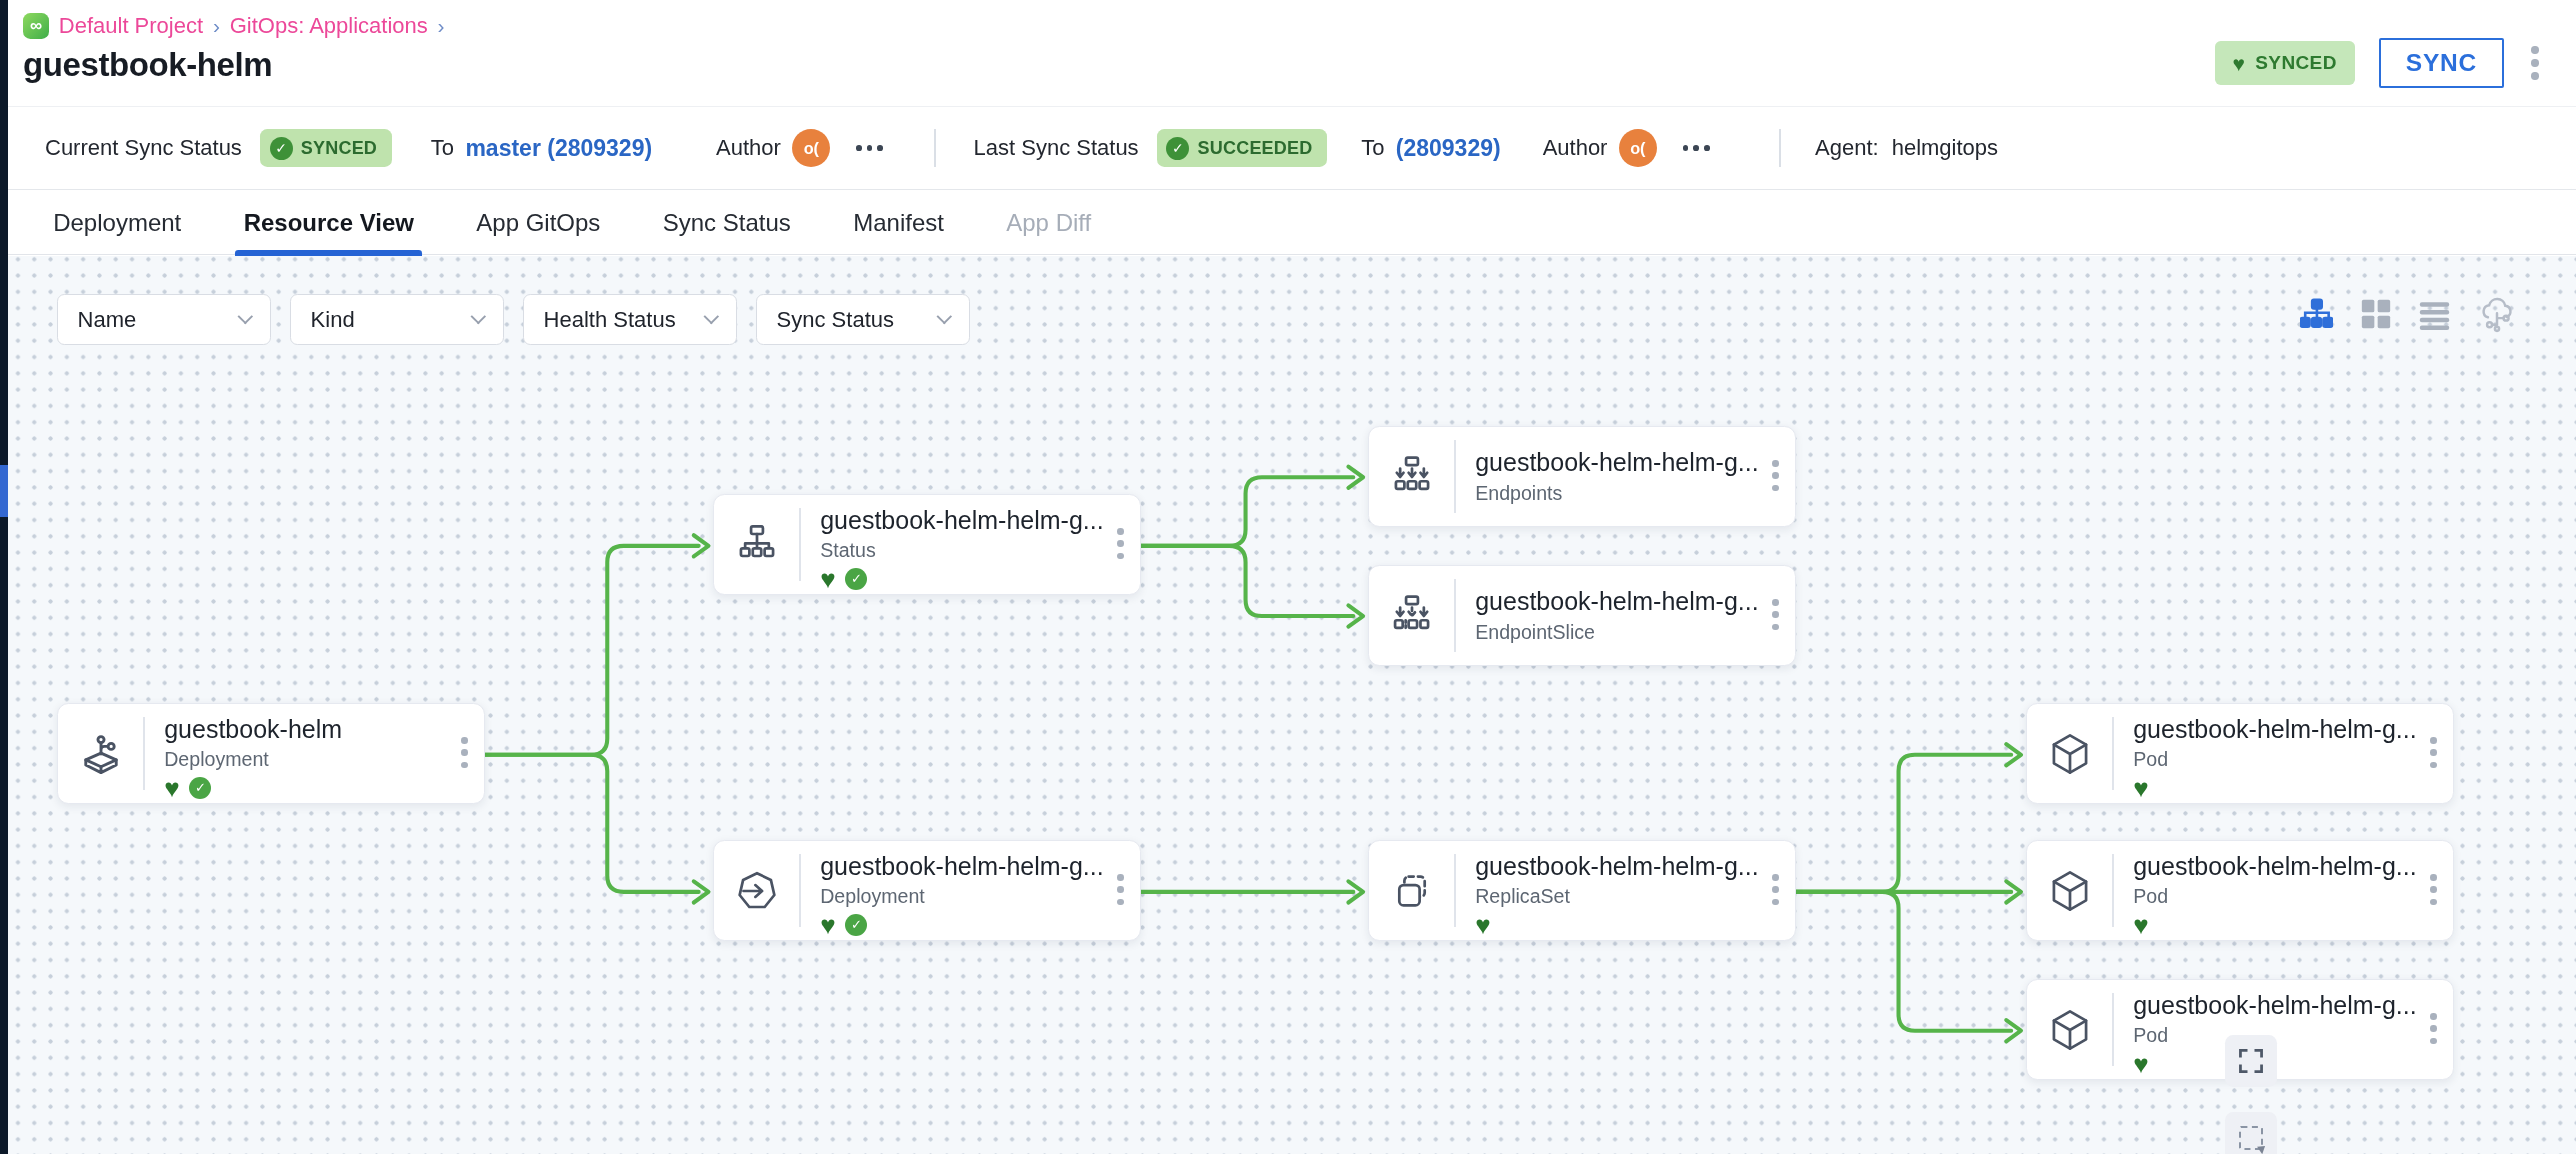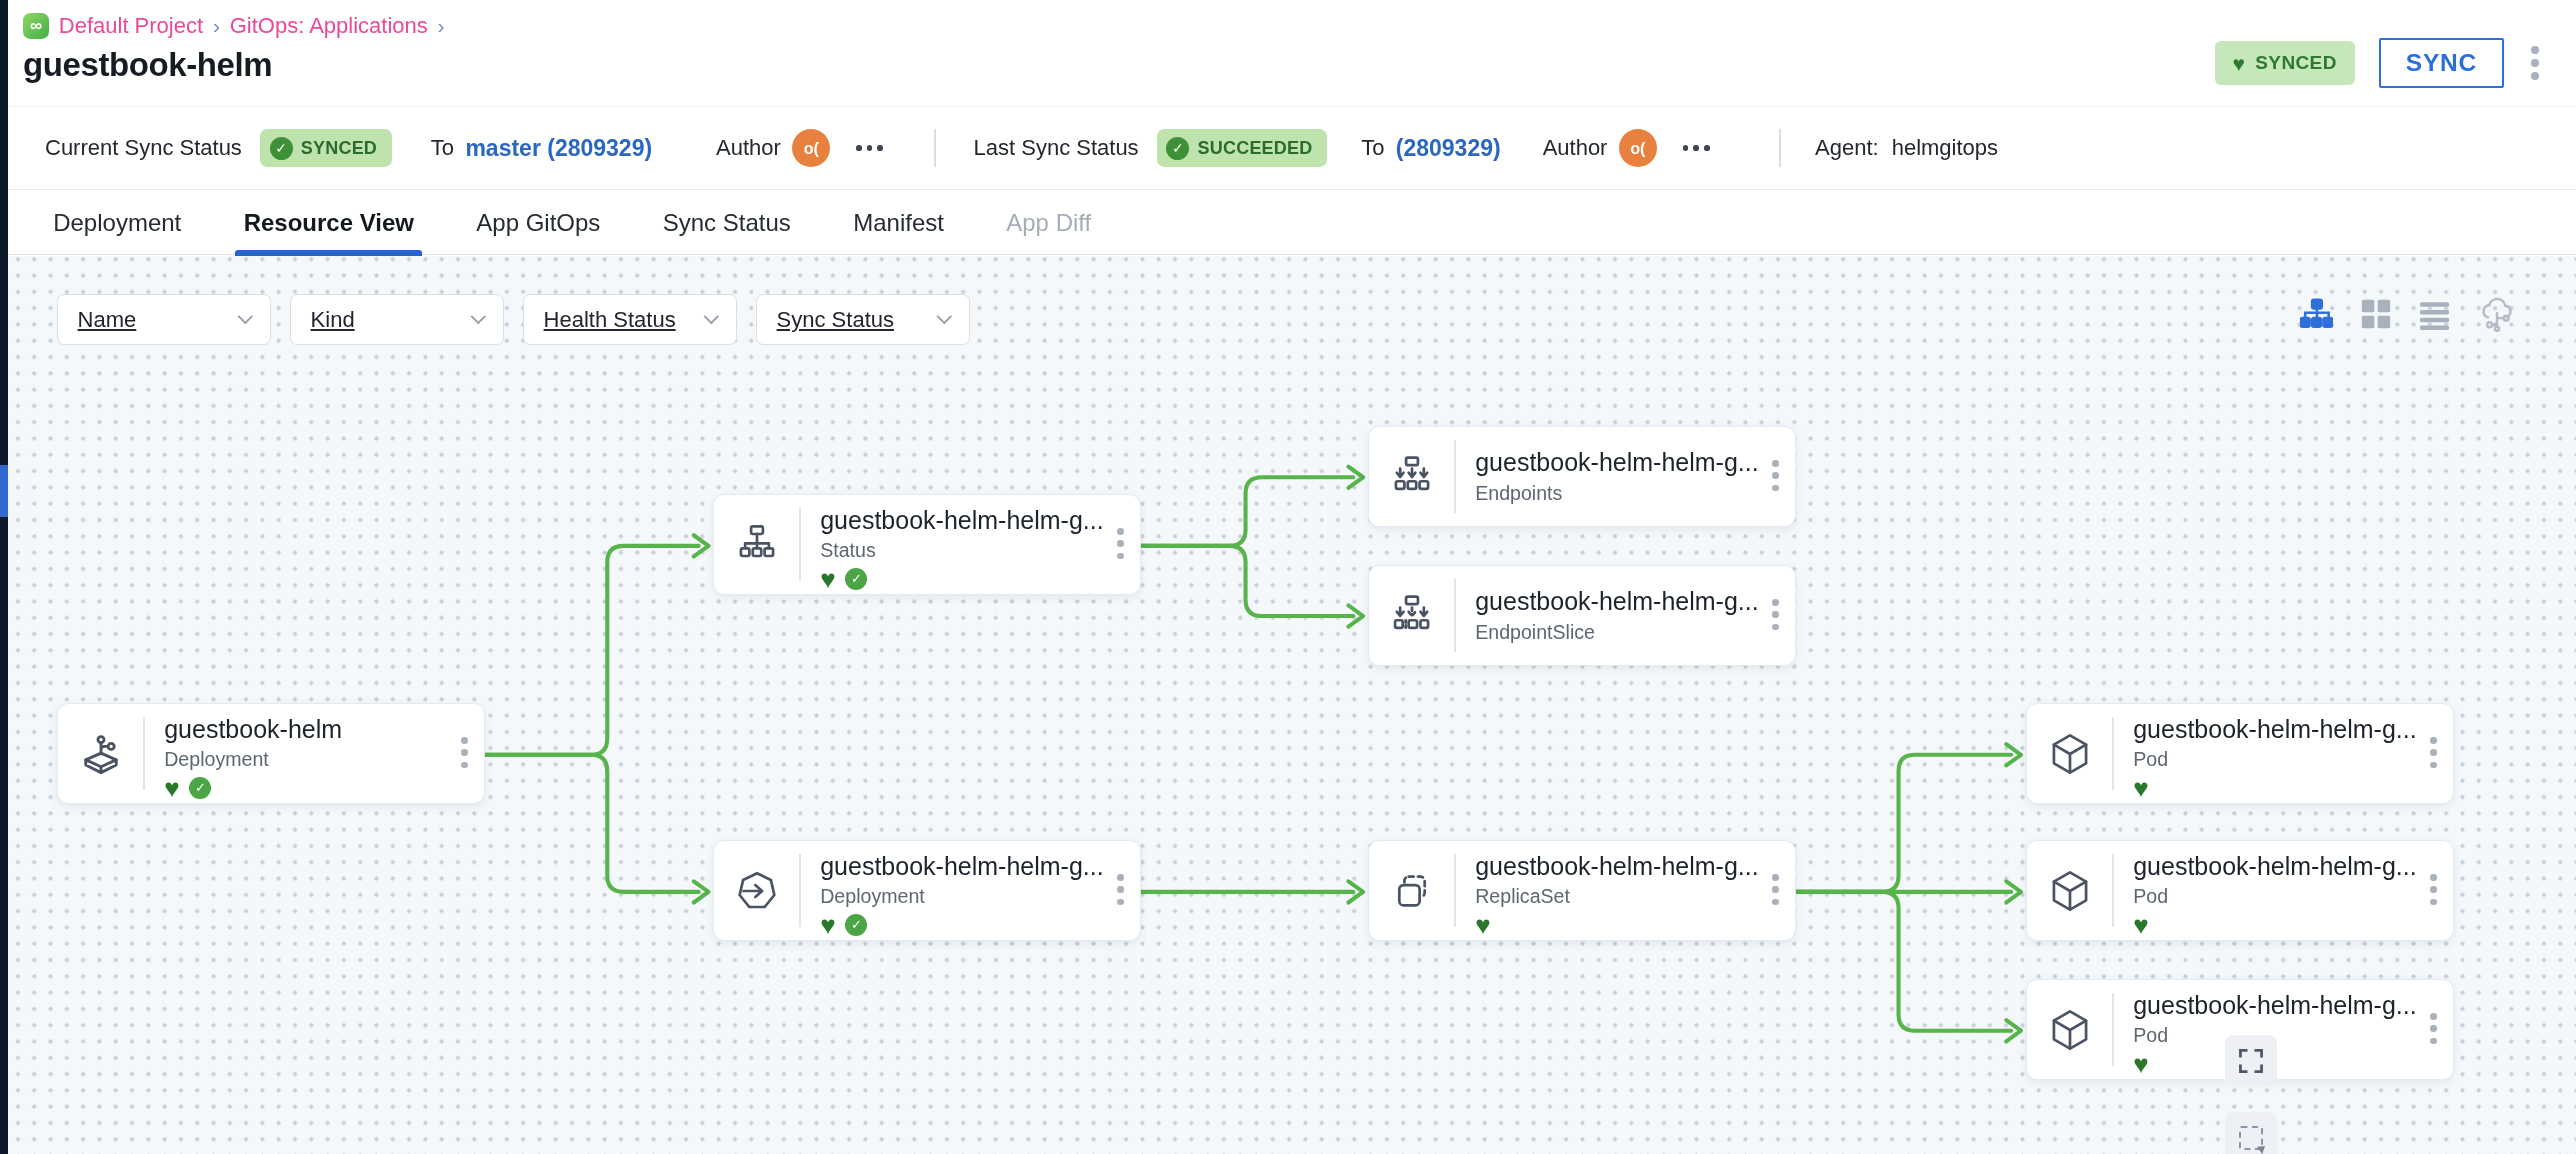--- a/index.html
+++ b/index.html
@@ -54,21 +54,21 @@
   .tab.active .underline { position:absolute; left:0; right:0; bottom:-1.6px; height:5.7px;
     background:#2563d4; border-radius:3.3px 3.3px 0 0; }
   .tab.disabled { color:#a6adb8; cursor:default; }
 
   
   .canvas { position:absolute; left:0; top:256px; width:2576px; height:898px;
     background-color:#f5f8fb;
     background-image:radial-gradient(#c6cfda 1.8px, transparent 2.3px);
     background-size:16.3px 16.3px; background-position:9.8px 11.4px; overflow:hidden; }
 
-  .filters { position:absolute; left:57px; top:38px; display:flex; gap:19px;text-decoration:underline; }
+  .filters { position:absolute; left:57px; top:38px; display:flex; gap:19px; }
   .dropdown { width:214px; height:51px; background:#fff; border:1.6px solid #d9dde4; border-radius:7.3px;
     display:flex; align-items:center; justify-content:space-between; padding:0 19.6px; cursor:pointer;
     font-size:22px; color:#20242c; }
   .chev { width:10.6px; height:10.6px; border-right:2px solid #98a0ae; border-bottom:2px solid #98a0ae;
     transform:rotate(45deg); margin-top:-5.7px; }
 
   .view-toolbar { position:absolute; right:60px; top:39px; display:flex; align-items:center; gap:28px; }
   .vt-btn { cursor:pointer; display:flex; align-items:center; justify-content:center; }
 
   .edges { position:absolute; left:0; top:0; }

